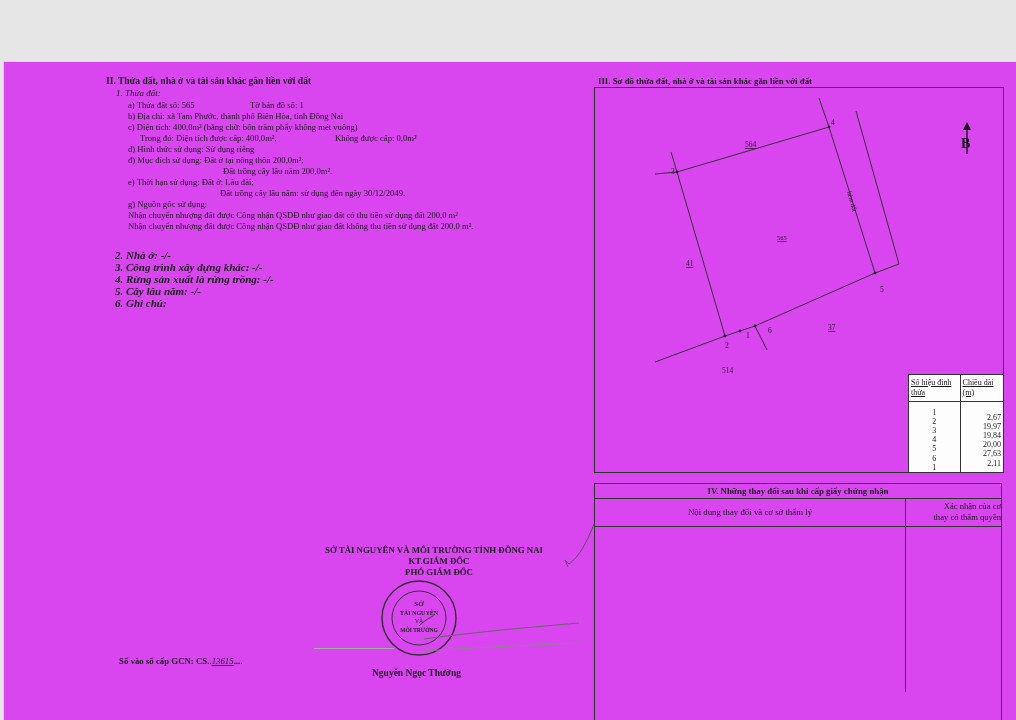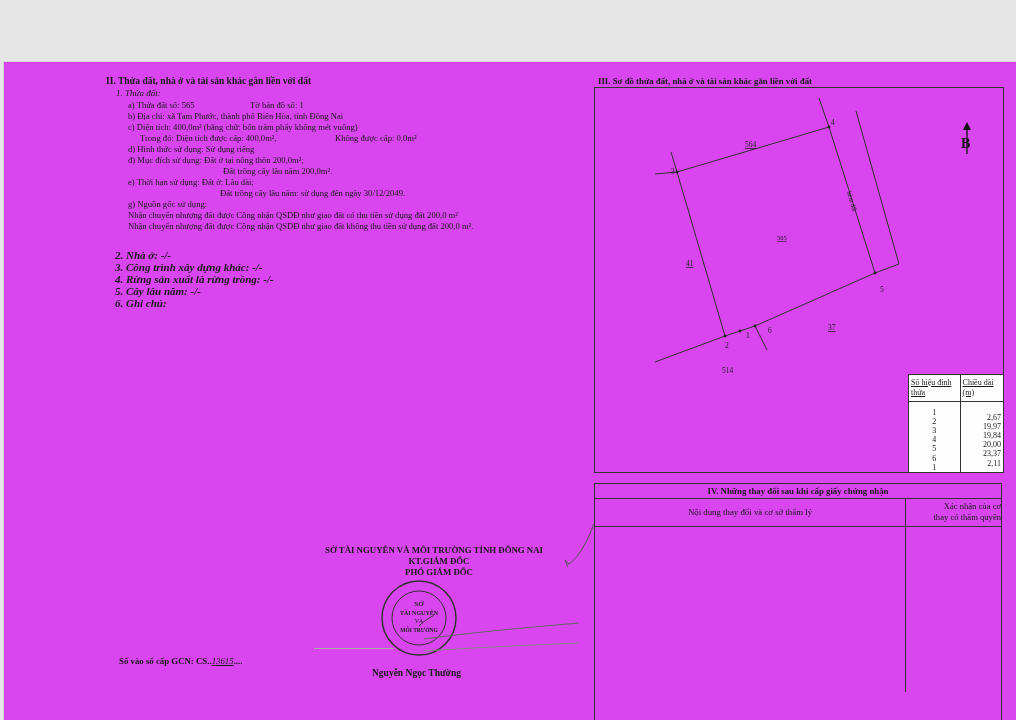--- a/index.html
+++ b/index.html
@@ -148,21 +148,21 @@
           <div>4</div>
           <div>5</div>
           <div>6</div>
           <div>1</div>
         </td>
         <td class="val">
           <div>2,67</div>
           <div>19,97</div>
           <div>19,84</div>
           <div>20,00</div>
-          <div>23,37</div>
+          <div>27,63</div>
           <div>2,11</div>
         </td>
       </tr>
     </tbody>
       </table>
   </div>
 
   <div class="changes">
     <div class="title">IV. Những thay đổi sau khi cấp giấy chứng nhận</div>
     <div class="hdr">

